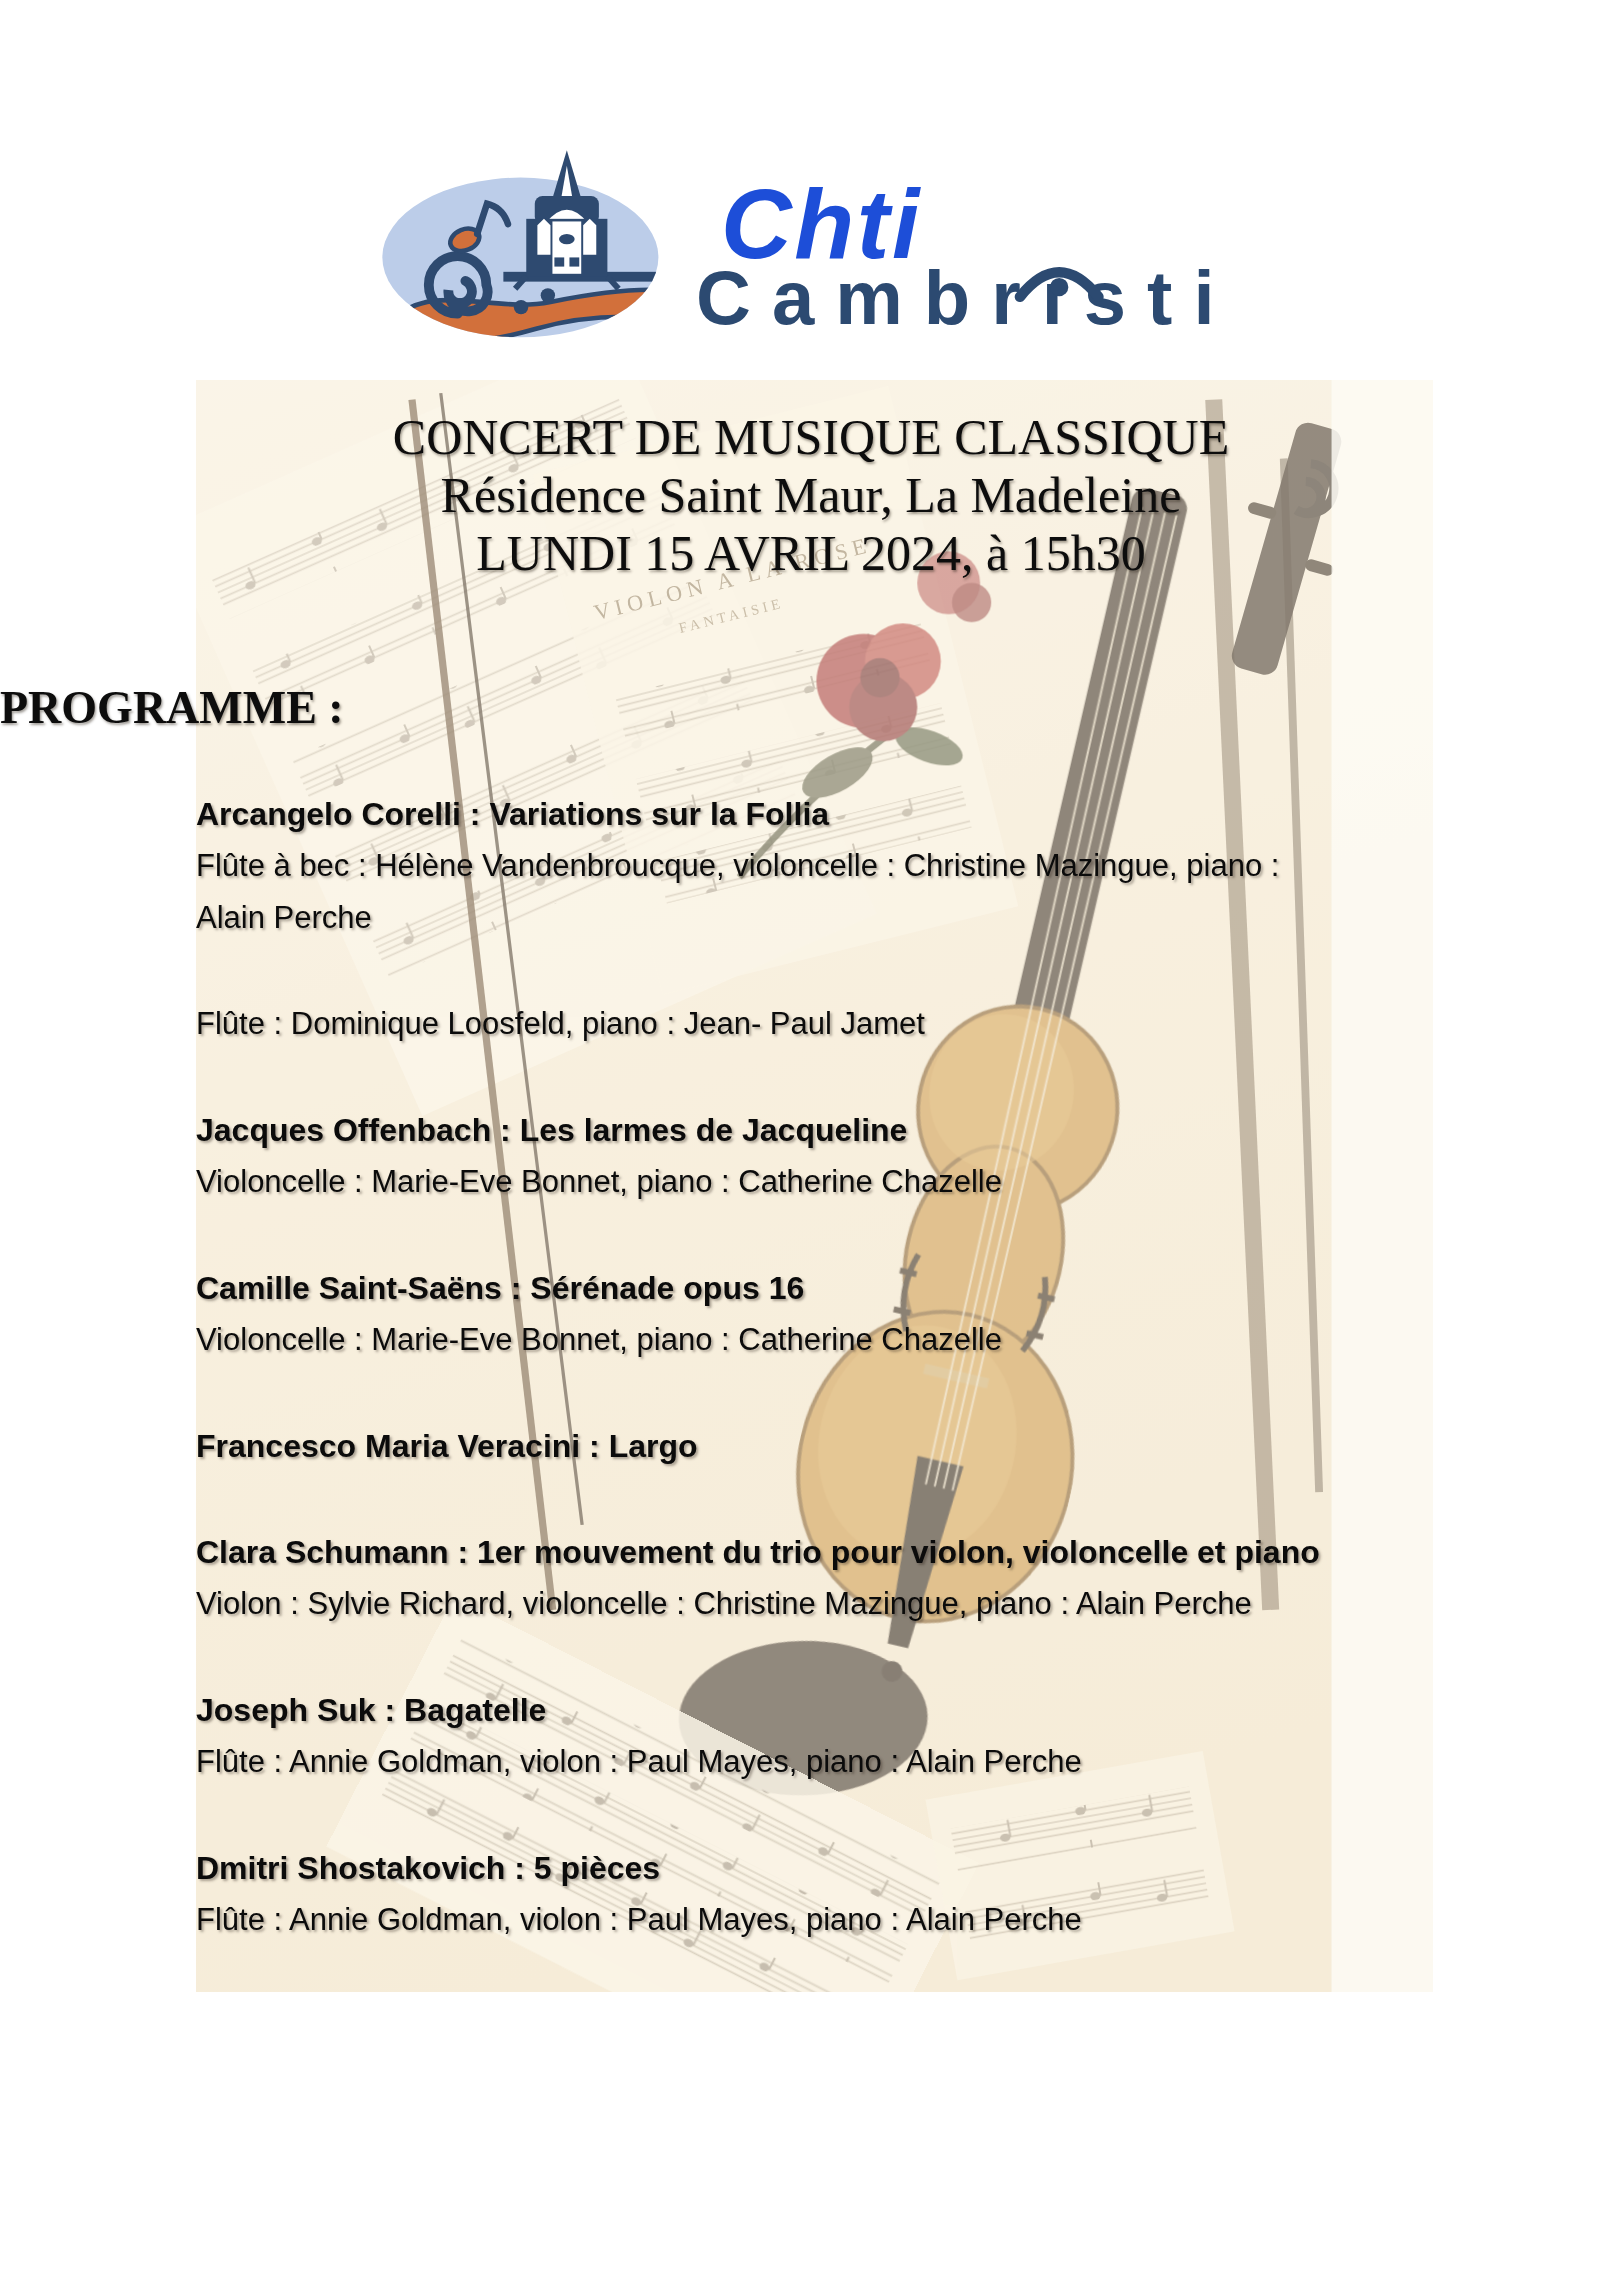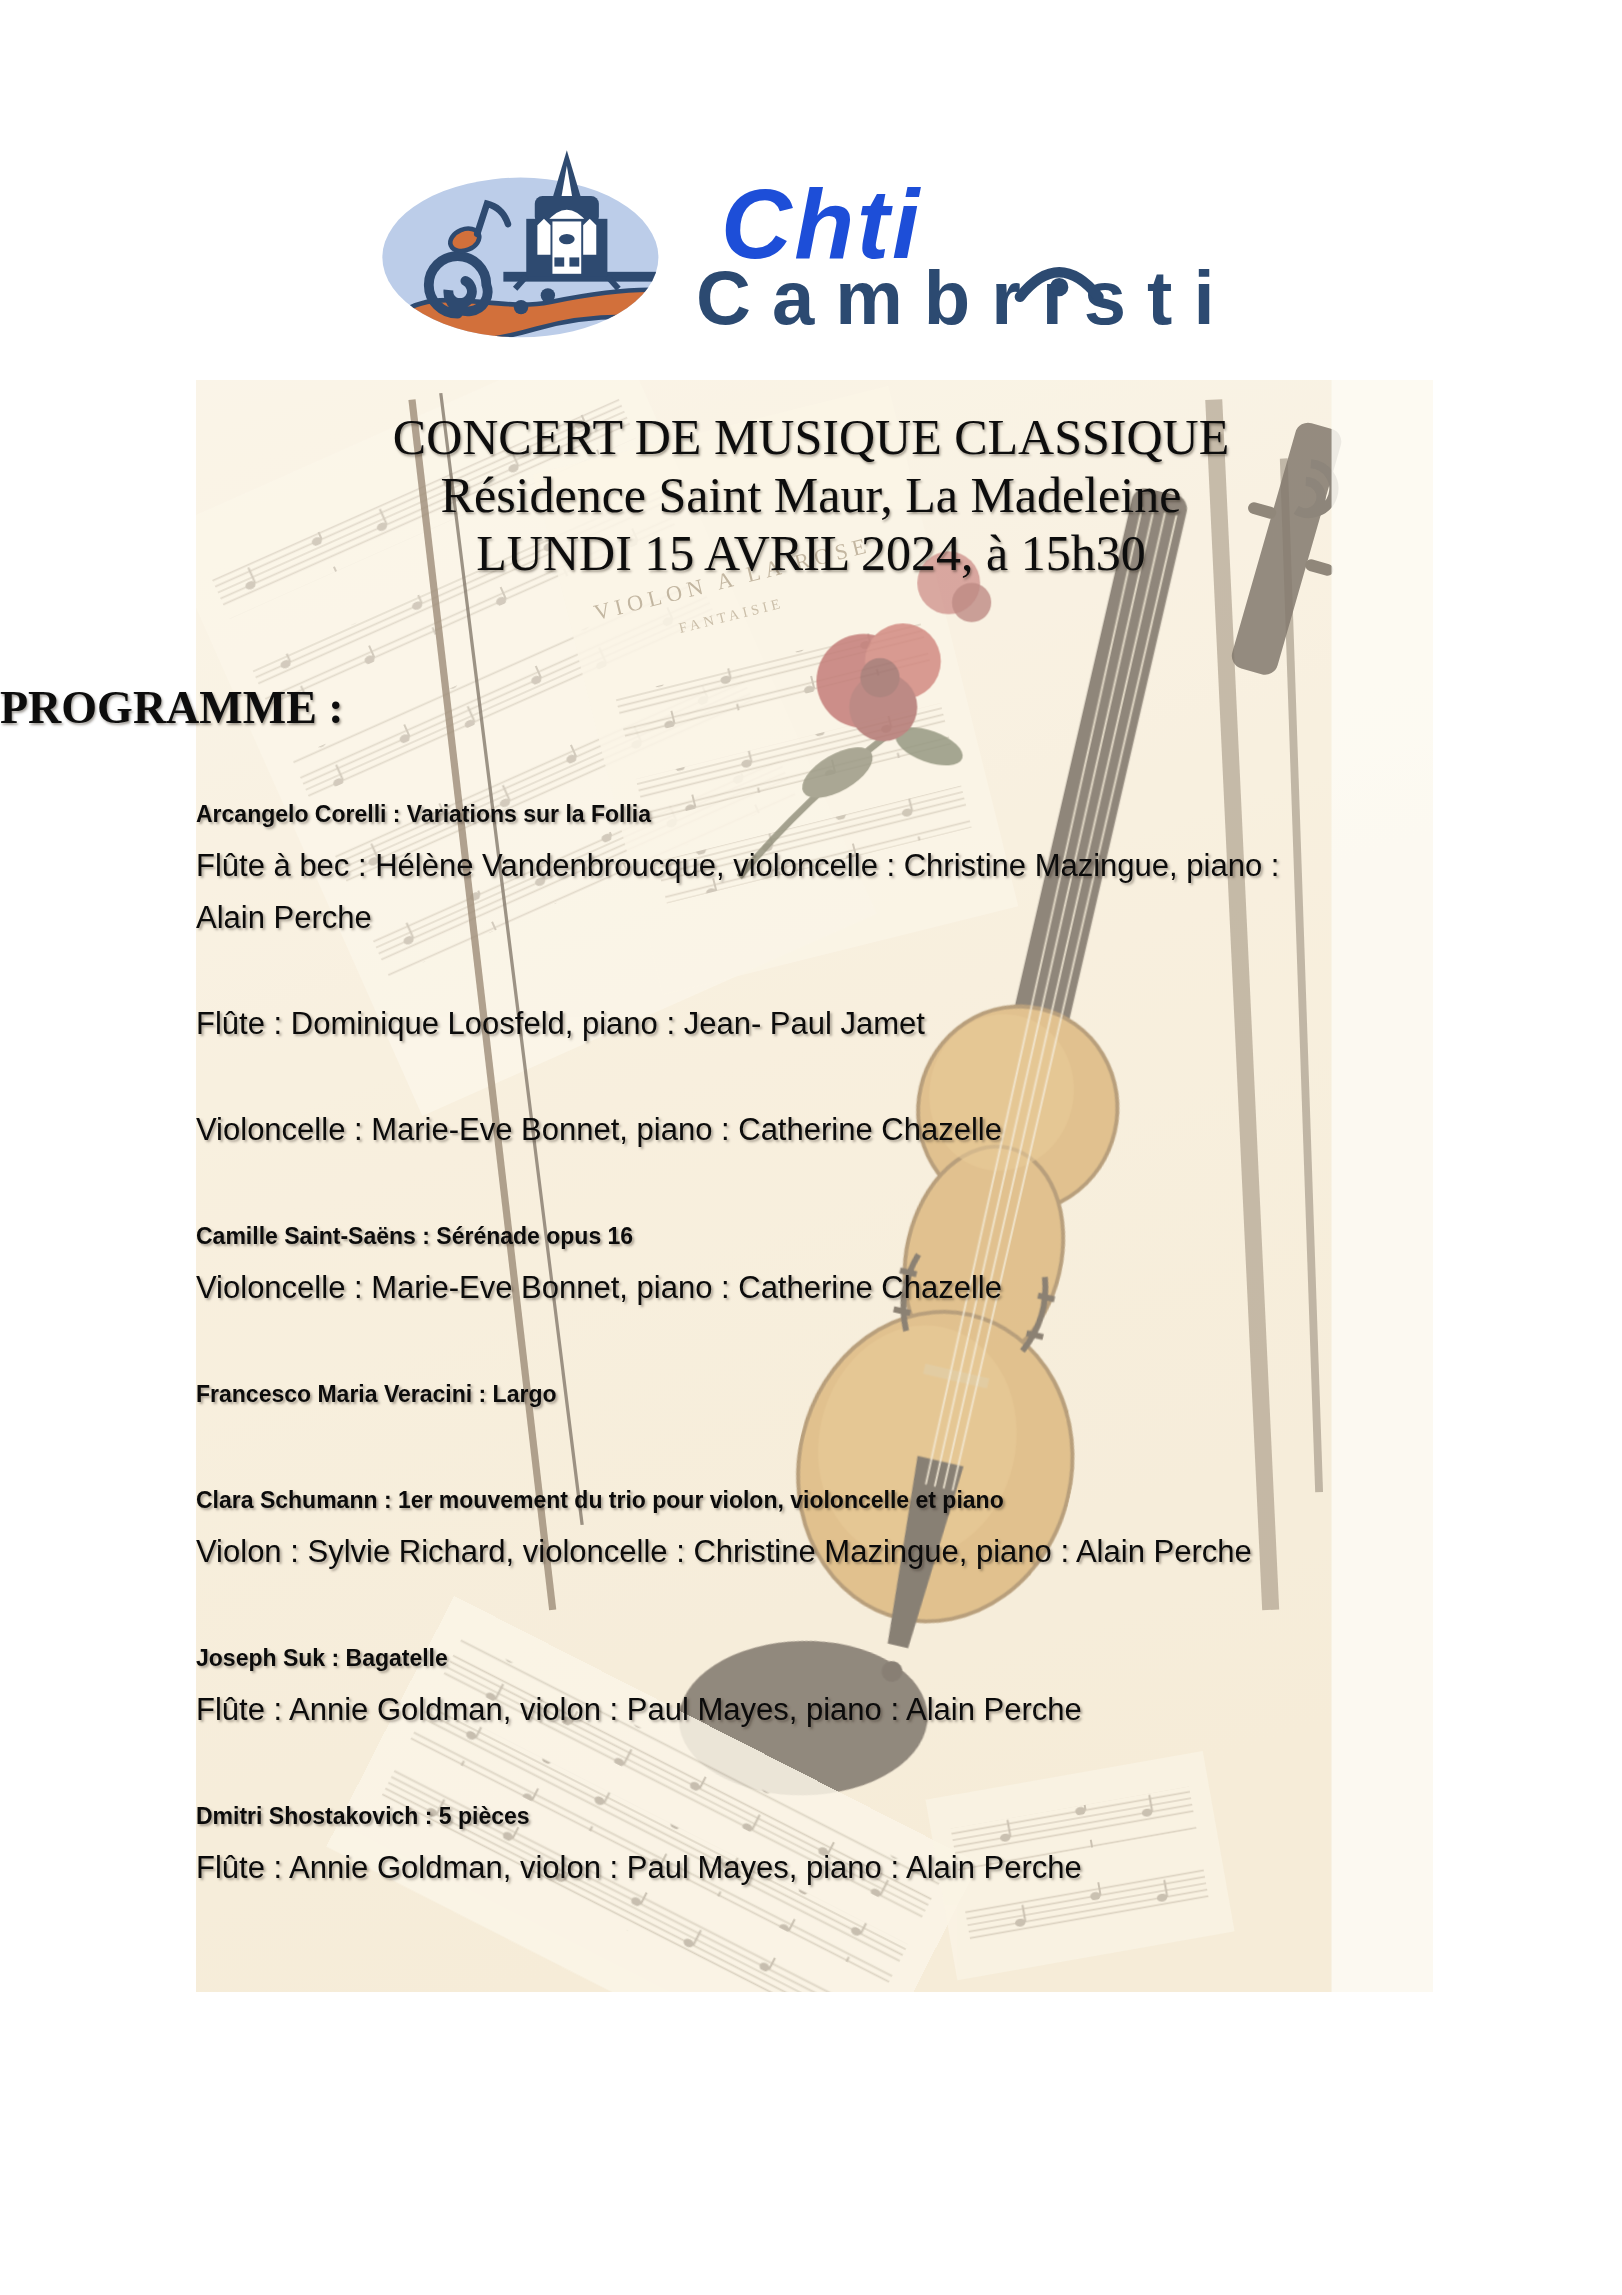--- a/index.html
+++ b/index.html
@@ -25,21 +25,21 @@
                font-size:50px;line-height:58px;
                text-shadow:1.3px 2px 2.6px rgba(45,35,25,.45);}
   .prog-heading{position:absolute;left:0;top:682px;width:1622px;
                font-family:"Liberation Serif",serif;font-weight:bold;color:#0d0d0d;
                font-size:46px;line-height:52px;
                text-shadow:1.3px 2px 2.6px rgba(45,35,25,.45);}
 
   
   .entries{position:absolute;left:196px;top:788px;width:1237px;color:#0b0b0b;}
   .entry{margin:0 0 54px 0;}
-  .piece{font-weight:bold;font-size:23px;line-height:52px;
+  .piece{font-weight:bold;font-size:32px;line-height:52px;
          text-shadow:2px 2px 2.6px rgba(45,35,25,.38);}
   .performers{font-size:31px;line-height:52px;max-width:1112px;
          text-shadow:2px 2px 2.6px rgba(45,35,25,.38);}
 </style>
 </head>
 <body>
 
 <div class="page">
 
   <div class="photo-bg">
@@ -218,20 +218,21 @@
       <div class="entry">
         <div class="piece">Arcangelo Corelli : Variations sur la Follia</div>
         <div class="performers">Flûte à bec : Hélène Vandenbroucque, violoncelle : Christine Mazingue, piano : Alain Perche</div>
       </div>
 
       <div class="entry">
         <div class="performers">Flûte : Dominique Loosfeld, piano : Jean- Paul Jamet</div>
       </div>
 
       <div class="entry">
+        <div class="piece">Jacques Offenbach : Les larmes de Jacqueline</div>
         <div class="performers">Violoncelle : Marie-Eve Bonnet, piano : Catherine Chazelle</div>
       </div>
 
       <div class="entry">
         <div class="piece">Camille Saint-Saëns : Sérénade opus 16</div>
         <div class="performers">Violoncelle : Marie-Eve Bonnet, piano : Catherine Chazelle</div>
       </div>
 
       <div class="entry">
         <div class="piece">Francesco Maria Veracini : Largo</div>

